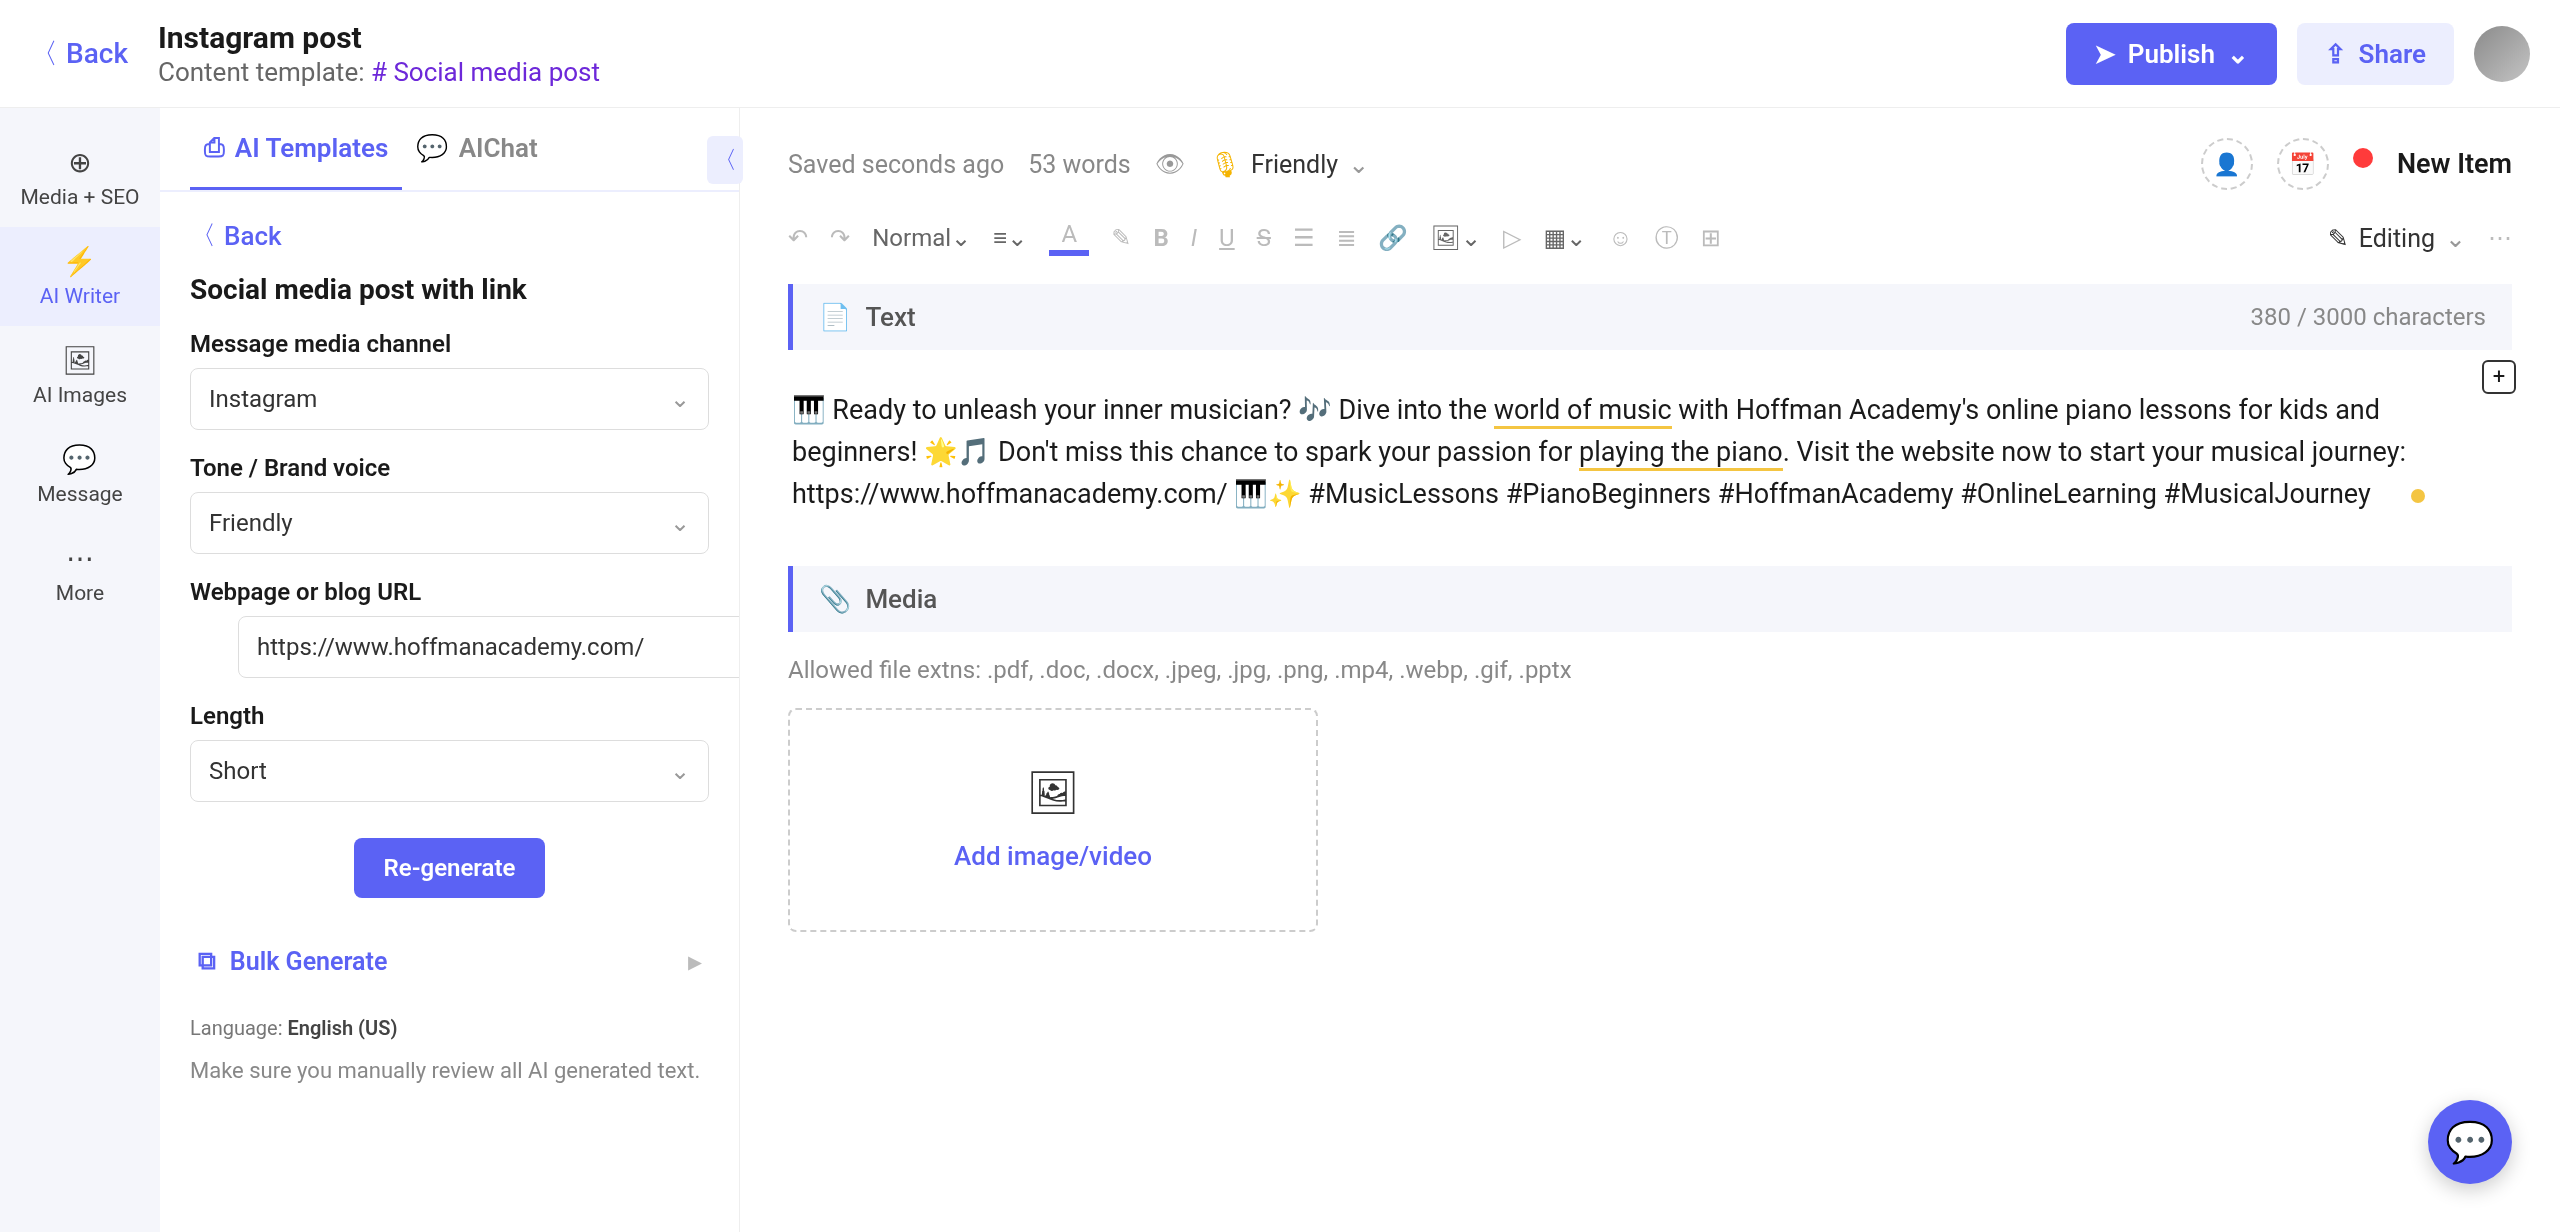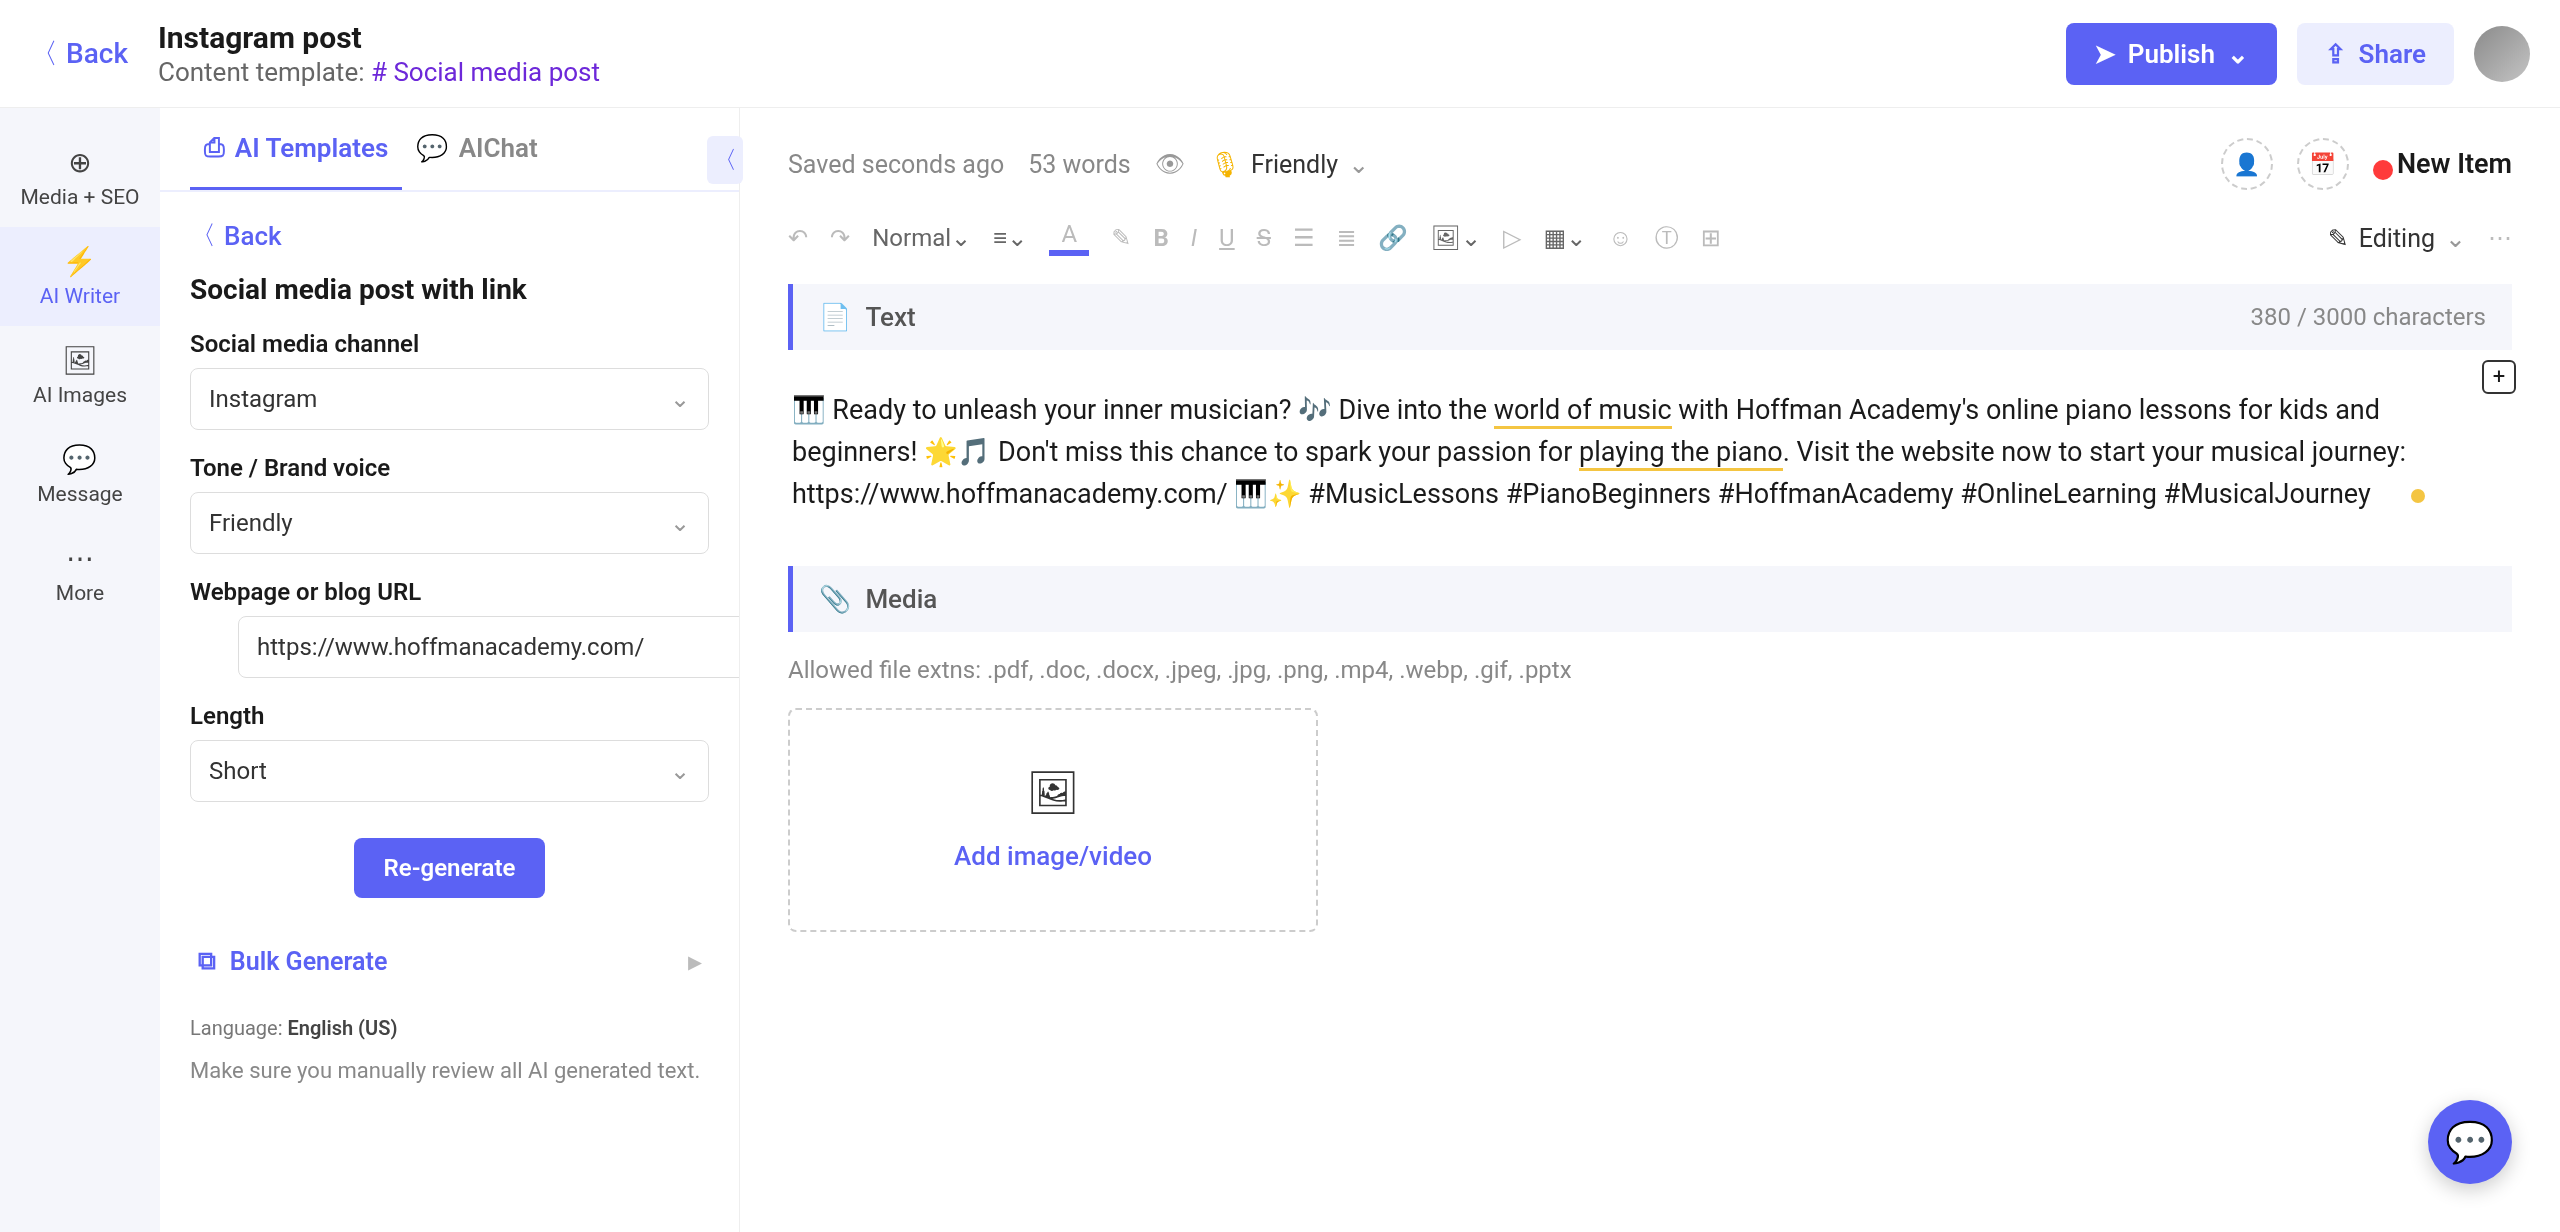--- a/index.html
+++ b/index.html
@@ -37,21 +37,21 @@
 .lang-line { font-size: 20px; color: #777; margin-top: 30px; }
 .lang-line b { color: #444; font-weight: 600; }
 .review-note { font-size: 22px; color: #888; margin-top: 16px; line-height: 1.4; }
 .editor { flex: 1; padding: 30px 48px; overflow-y: auto; }
 .editor-topbar { display: flex; align-items: center; gap: 24px; margin-bottom: 30px; }
 .status-text { font-size: 25px; color: #888; }
 .eye-icon { color: #999; font-size: 24px; }
 .tone-badge { display: flex; align-items: center; gap: 10px; font-size: 25px; color: #333; cursor: pointer; }
 .spacer { flex: 1; }
 .circle-btn { width: 52px; height: 52px; border: 2px dashed #ccc; border-radius: 50%; display: flex; align-items: center; justify-content: center; color: #aaa; font-size: 22px; cursor: pointer; }
-.new-item { display: flex; align-items: flex-end; gap: 4px; font-size: 27px; font-weight: 600; cursor: pointer; }
+.new-item { display: flex; align-items: flex-start; gap: 24px; font-size: 27px; font-weight: 600; cursor: pointer; }
 .red-dot { width: 20px; height: 20px; border-radius: 50%; background: #ff3b3b; }
 .toolbar { display: flex; align-items: center; gap: 22px; padding-bottom: 18px; color: #bbb; font-size: 24px; flex-wrap: wrap; }
 .toolbar .sel { color: #666; font-size: 24px; display: flex; align-items: center; cursor: pointer; }
 .toolbar-item { cursor: pointer; }
 .font-color-box { width: 40px; height: 6px; background: #5b62f4; margin-top: 2px; }
 .editing-badge { display: flex; align-items: center; gap: 10px; color: #333; font-size: 25px; cursor: pointer; }
 .section-head { display: flex; align-items: center; justify-content: space-between; background: #f5f6fb; border-left: 5px solid #5b62f4; padding: 18px 26px; margin-top: 10px; }
 .section-title { display: flex; align-items: center; gap: 14px; font-size: 26px; color: #555; font-weight: 500; }
 .char-count { font-size: 24px; color: #888; }
 .content-text { font-size: 27px; line-height: 1.55; color: #1a1a1a; padding: 40px 4px 40px 4px; position: relative; }
@@ -133,21 +133,21 @@
       <span>〈</span>
     </div>
 
     <div class="panel-body">
       <div class="back-small">
         <span>〈</span>
         <span>Back</span>
       </div>
       <div class="panel-title">Social media post with link</div>
 
-      <label class="field-label">Social media channel</label>
+      <label class="field-label">Message media channel</label>
       <div class="select">
         <span>Instagram</span>
         <span class="chev">⌄</span>
       </div>
 
       <label class="field-label">Tone / Brand voice</label>
       <div class="select">
         <span>Friendly</span>
         <span class="chev">⌄</span>
       </div>

